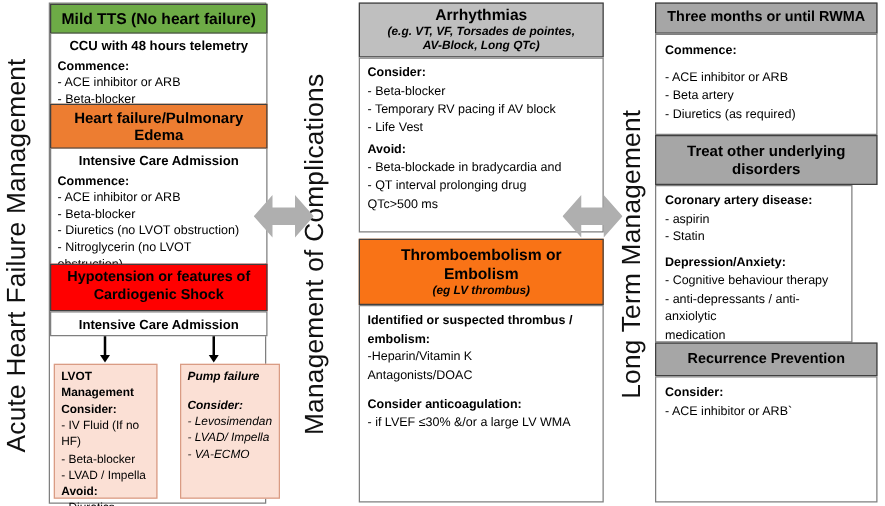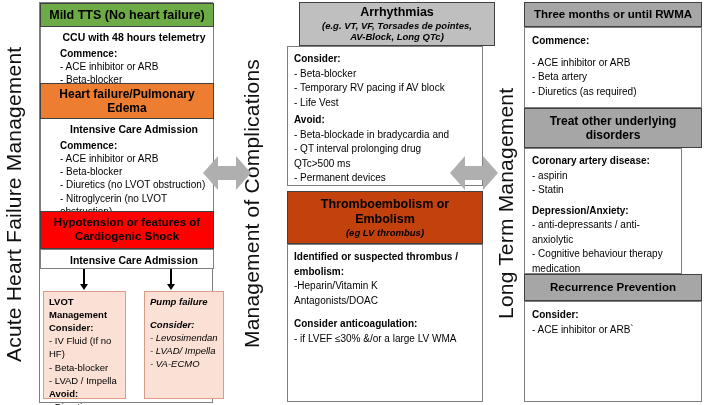--- a/index.html
+++ b/index.html
@@ -55,21 +55,21 @@
   }
   .hdr .sub {
     font-weight: bold;
     font-style: italic;
     font-size: 9.5px;
     line-height: 1.2;
   }
   .body {
     box-sizing: border-box;
     background: #ffffff;
-    padding: 4px 5px 3px 19px;
+    padding: 4px 5px 3px 5px;
     font-size: 10px;
     line-height: 1.32;
   }
   .body .ctr { text-align: center; font-weight: bold; font-size: 10.5px; }
   .body b { font-weight: bold; }
   .gap { height: 5px; }
 
   
   #col1 { left: 39px; top: 2px; width: 174px; height: 401px; }
   #c1-h1 { position:absolute; left:0px;  top:0px;   width:174px; height:24px;  background:#6DAB46; font-size:12.5px; }
@@ -100,23 +100,23 @@
   .arrow-head {
     position: absolute;
     width: 0; height: 0;
     border-left: 4px solid transparent;
     border-right: 4px solid transparent;
     border-top: 6px solid #000;
   }
 
   
   #col2 { left: 287px; top: 2px; width: 196px; height: 401px; }
-  #c2-h1 { position:absolute; left:12px; top:0px;   width:196px; height:44px;  background:#BFBFBF; font-size:12.5px; }
+  #c2-h1 { position:absolute; left:0px; top:0px;   width:196px; height:44px;  background:#BFBFBF; font-size:12.5px; }
   #c2-b1 { position:absolute; left:0px; top:44px;  width:196px; height:140px; border:1px solid #7f7f7f; }
-  #c2-h2 { position:absolute; left:0px; top:189px; width:196px; height:53px;  background:#c2410c; font-size:12.5px; }
+  #c2-h2 { position:absolute; left:0px; top:189px; width:196px; height:53px;  background:#f97316; font-size:12.5px; }
   #c2-b2 { position:absolute; left:0px; top:242px; width:196px; height:158px; border:1px solid #7f7f7f; }
 
   
   #col3 { left: 524px; top: 2px; width: 178px; height: 401px; }
   #c3-h1 { position:absolute; left:0px; top:0px;   width:178px; height:25px;  background:#A6A6A6; font-size:11.5px; }
   #c3-b1 { position:absolute; left:0px; top:25px;  width:178px; height:81px;  border:1px solid #7f7f7f; }
   #c3-h2 { position:absolute; left:0px; top:106px; width:178px; height:40px;  background:#A6A6A6; font-size:12px; }
   #c3-b2 { position:absolute; left:0px; top:146px; width:158px; height:126px; border:1px solid #7f7f7f; }
   #c3-h3 { position:absolute; left:0px; top:272px; width:178px; height:27px;  background:#A6A6A6; font-size:11.5px; }
   #c3-b3 { position:absolute; left:0px; top:299px; width:178px; height:101px; border:1px solid #7f7f7f; }
@@ -216,21 +216,20 @@
     <div class="body" id="c2-b1" style="padding:5px 6px; line-height:1.45;">
       <div><b>Consider:</b></div>
       <div>- Beta-blocker</div>
       <div>- Temporary RV pacing if AV block</div>
       <div>- Life Vest</div>
       <div style="height:3px"></div>
       <div><b>Avoid:</b></div>
       <div>- Beta-blockade in bradycardia and</div>
       <div>- QT interval prolonging drug</div>
       <div>QTc&gt;500  ms</div>
-      <div>- Permanent devices</div>
     </div>
 
     <div class="hdr" id="c2-h2">
       <span>Thromboembolism or</span>
       <span>Embolism</span>
       <span class="sub">(eg LV thrombus)</span>
     </div>
 
     <div class="body" id="c2-b2" style="padding:5px 6px; line-height:1.45;">
       <div><b>Identified or suspected thrombus /</b></div>
@@ -265,22 +264,22 @@
       <span>Treat other underlying</span>
       <span>disorders</span>
     </div>
 
     <div class="body" id="c3-b2" style="padding:5px 7px; line-height:1.45;">
       <div><b>Coronary artery disease:</b></div>
       <div>- aspirin</div>
       <div>- Statin</div>
       <div style="height:6px"></div>
       <div><b>Depression/Anxiety:</b></div>
+      <div>- Cognitive behaviour therapy</div>
       <div>-  anti-depressants / anti-anxiolytic</div>
-      <div>- Cognitive behaviour therapy</div>
       <div>medication</div>
     </div>
 
     <div class="hdr" id="c3-h3">
       <span>Recurrence Prevention</span>
     </div>
 
     <div class="body" id="c3-b3" style="padding:6px 7px; line-height:1.45;">
       <div><b>Consider:</b></div>
       <div>- ACE inhibitor or ARB`</div>

